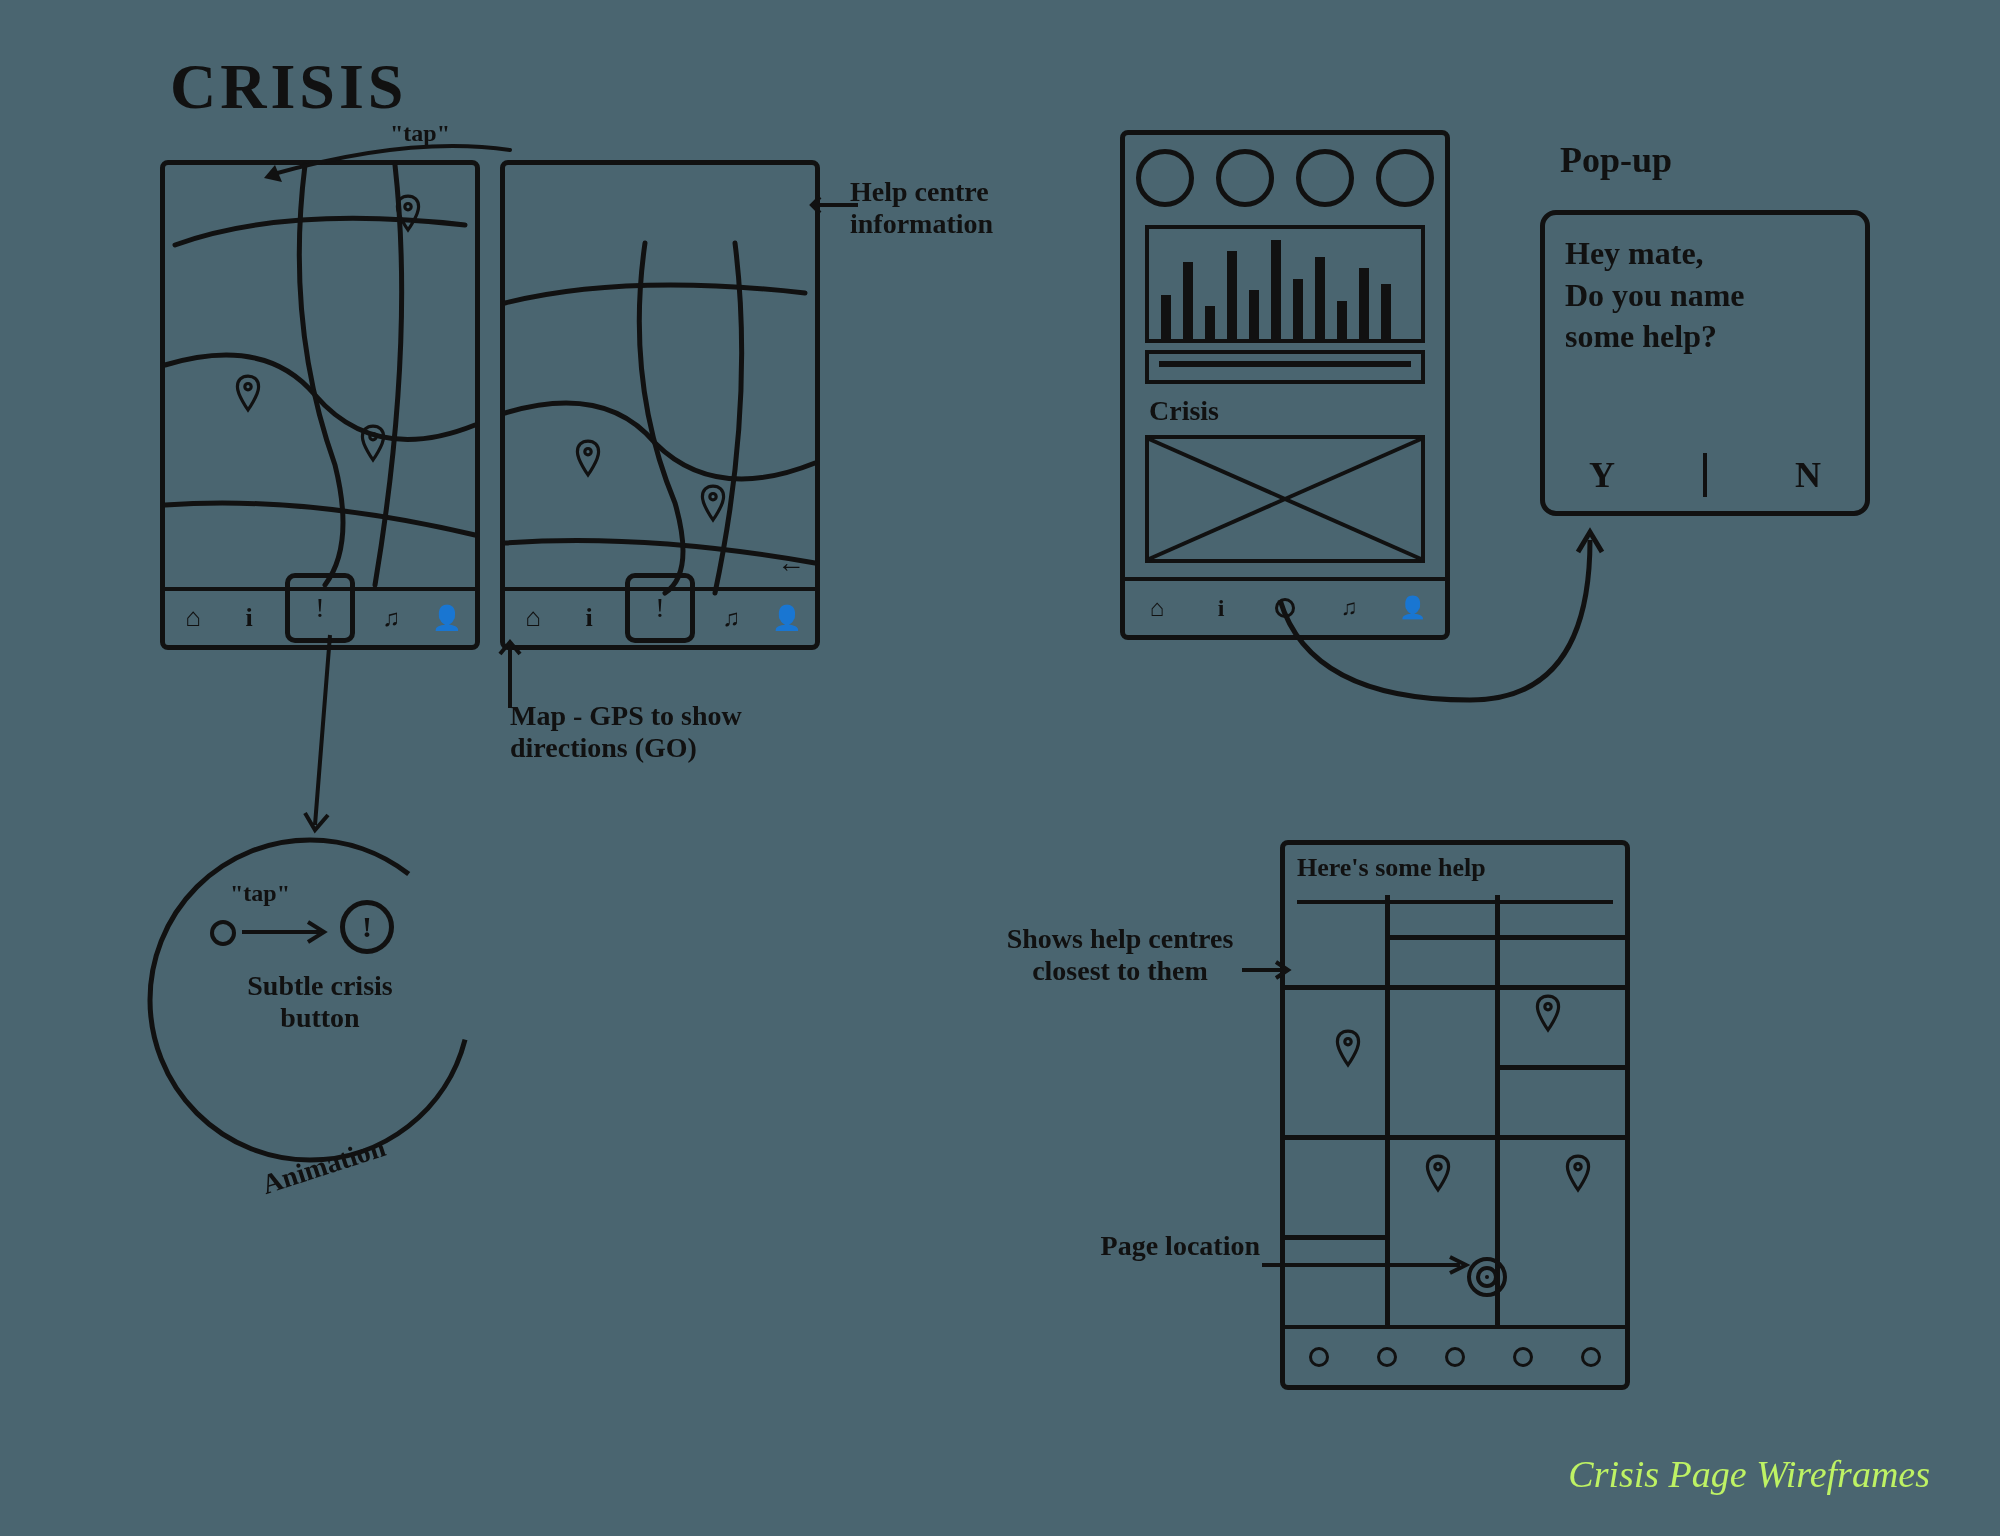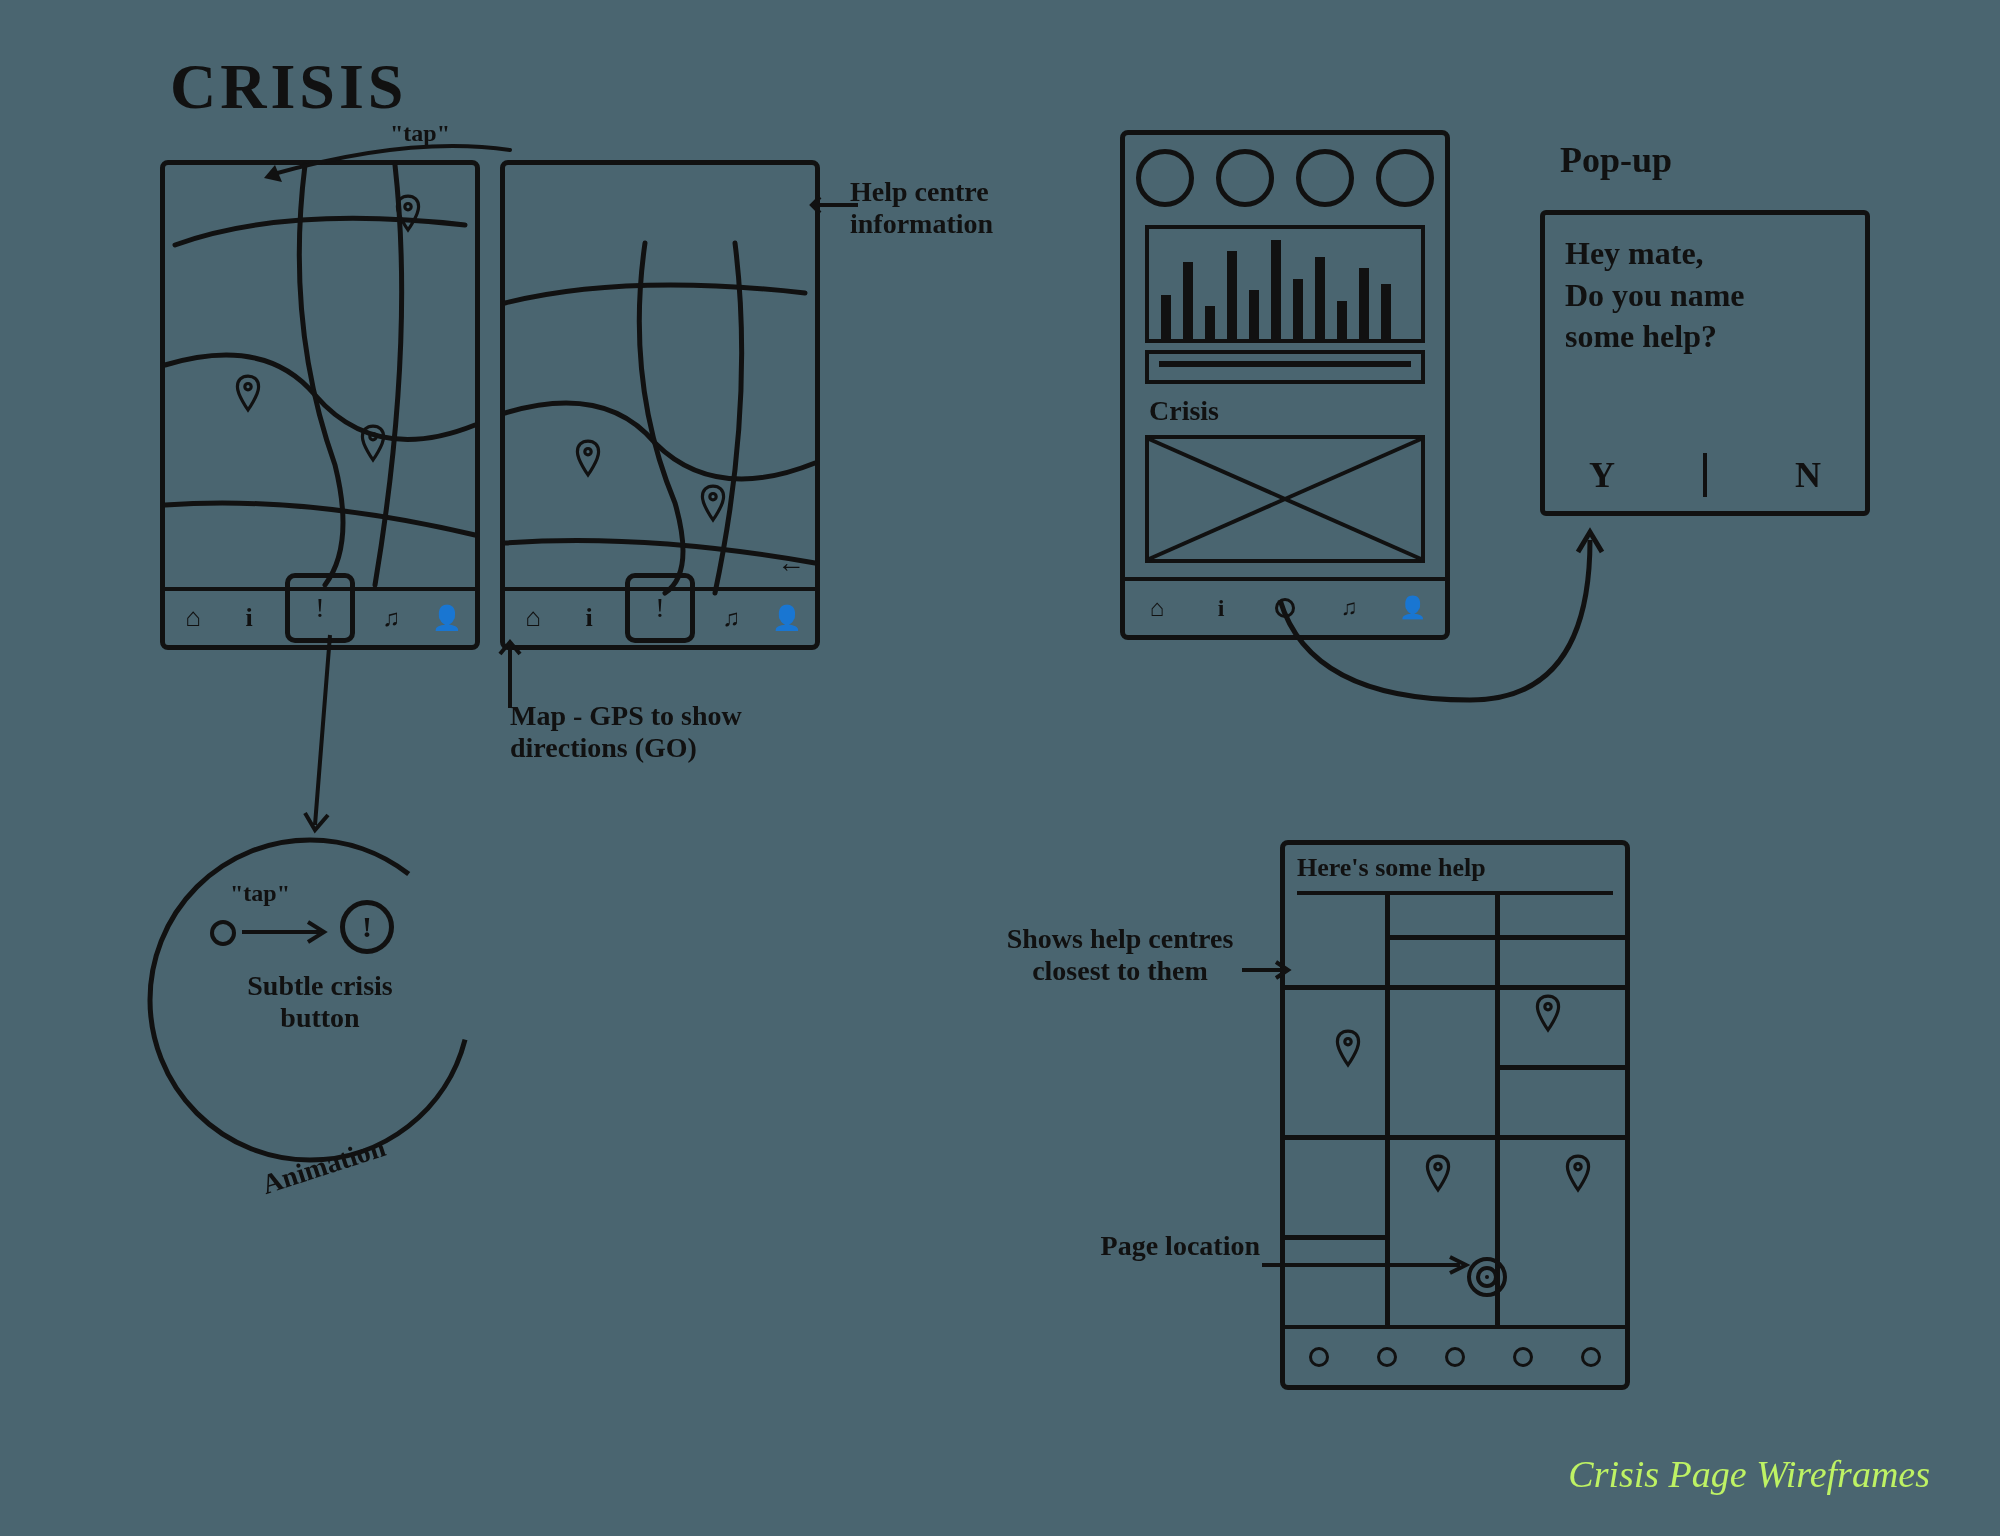--- a/index.html
+++ b/index.html
@@ -12,21 +12,21 @@
   .tabbar .slot{width:40px;height:40px;display:flex;align-items:center;justify-content:center}
   .tabbar .big{width:60px;height:60px;border:5px solid #111;border-radius:10px;margin-top:-20px;display:flex;align-items:center;justify-content:center;font-size:28px}
   .pin{position:absolute;width:26px;height:36px}
   .pin svg{width:100%;height:100%}
 
   .note{position:absolute;font-size:30px;line-height:1.15}
   .note.sm{font-size:28px}
   .note.xs{font-size:24px}
 
   
-  .sticky{position:absolute;border:5px solid #111;background:transparent;padding:18px 20px;border-radius:6px}
+  .sticky{position:absolute;border:5px solid #111;background:transparent;padding:18px 20px;border-radius:16px}
 
   
   .dash-chart{position:absolute;border:4px solid #111}
   .dash-bar{position:absolute;bottom:0;width:10px;background:#111}
   .dash-row{position:absolute;left:20px;right:20px;border:4px solid #111;height:26px}
   .dash-event{position:absolute;left:20px;right:20px;border:4px solid #111;height:120px}
   .dash-dot{width:14px;height:14px;border:3px solid #111;border-radius:50%}
 
   
   .grid-line{position:absolute;background:#111}
@@ -235,21 +235,21 @@
     <span>some help?</span>
   </div>
   <div style="position:absolute;bottom:14px;left:0;right:0;display:flex;align-items:center;justify-content:space-around">
     <span class="hand" style="font-size:36px">Y</span>
     <span style="width:4px;height:44px;background:#111"></span>
     <span class="hand" style="font-size:36px">N</span>
   </div>
 </div>
 
 <div class="phone" style="left:1280px;top:840px;width:340px;height:540px">
-  <div class="hand" style="position:absolute;top:8px;left:12px;right:12px;font-size:26px;border-bottom:4px solid #111;padding-bottom:8px">Here's some help</div>
+  <div class="hand" style="position:absolute;top:8px;left:12px;right:12px;font-size:26px;border-bottom:4px solid #111;padding-bottom:17px">Here's some help</div>
 
   <div style="position:absolute;top:50px;left:0;right:0;bottom:56px">
     <div class="grid-line" style="top:0;bottom:0;left:100px;width:5px"></div>
     <div class="grid-line" style="top:0;bottom:0;left:210px;width:5px"></div>
     <div class="grid-line" style="left:0;right:0;top:90px;height:5px"></div>
     <div class="grid-line" style="left:105px;right:0;top:40px;height:5px"></div>
     <div class="grid-line" style="left:0;right:0;top:240px;height:5px"></div>
     <div class="grid-line" style="left:215px;right:0;top:170px;height:5px"></div>
     <div class="grid-line" style="left:0;width:100px;top:340px;height:5px"></div>
 

